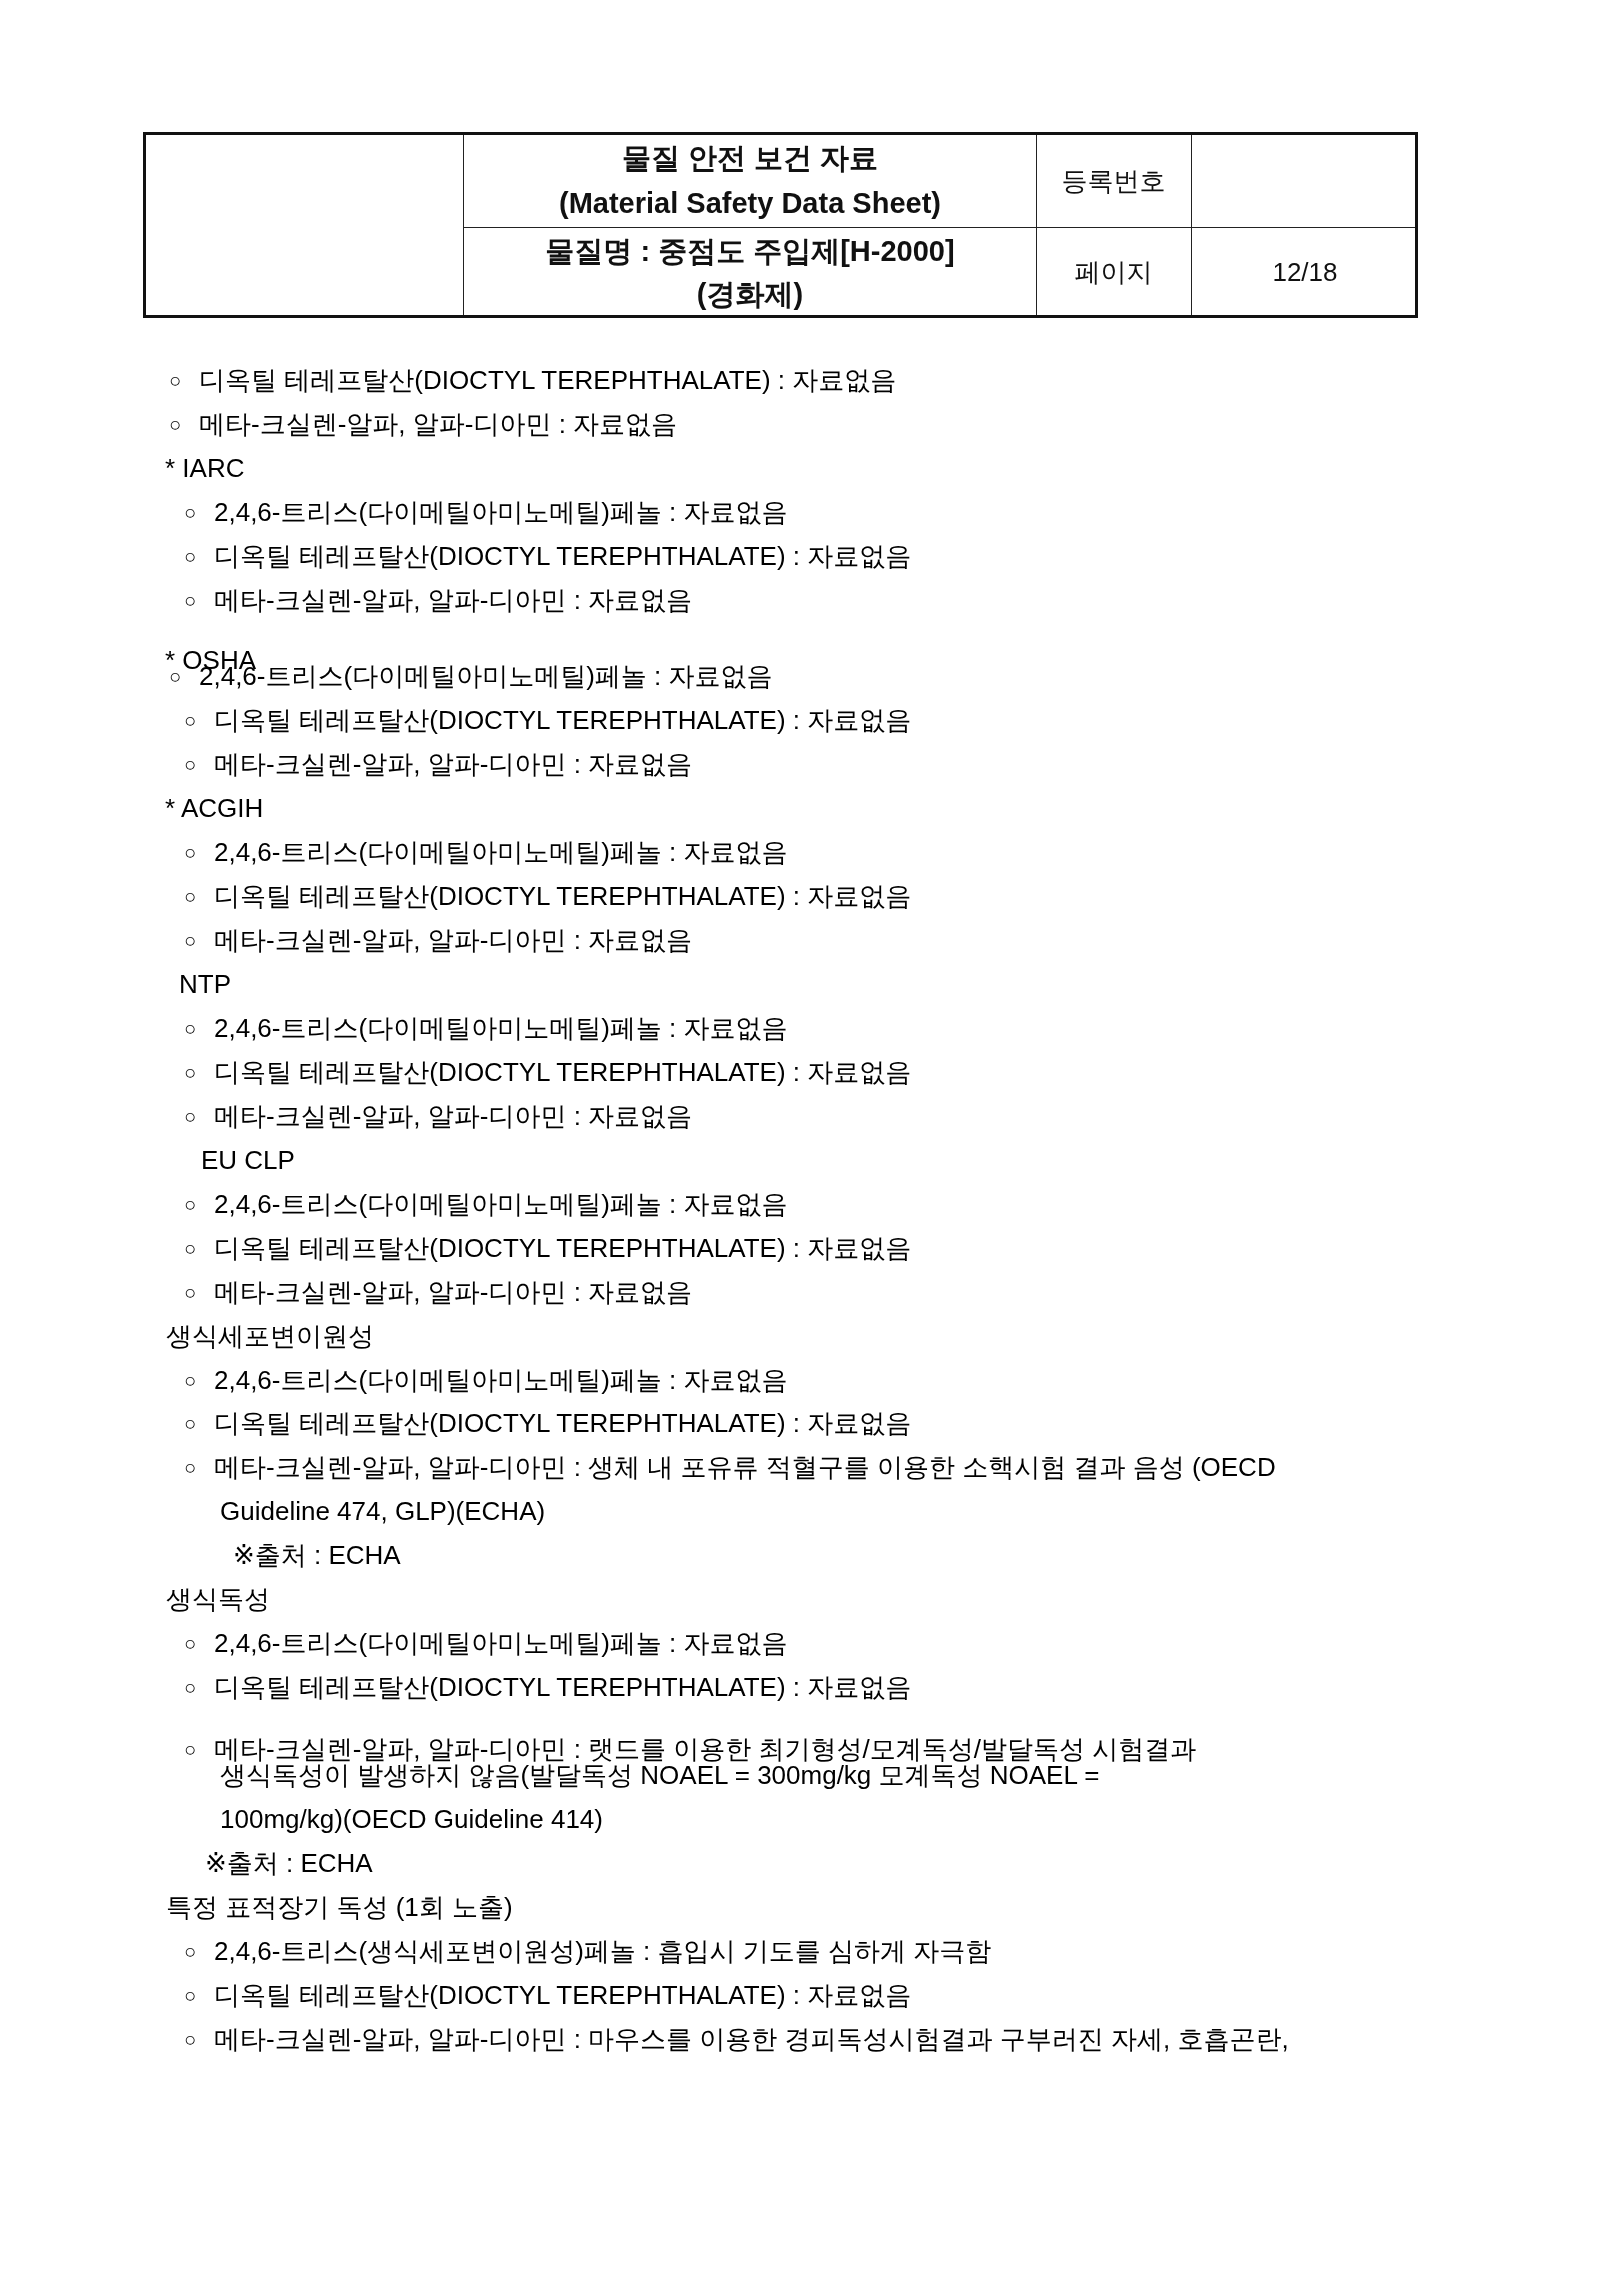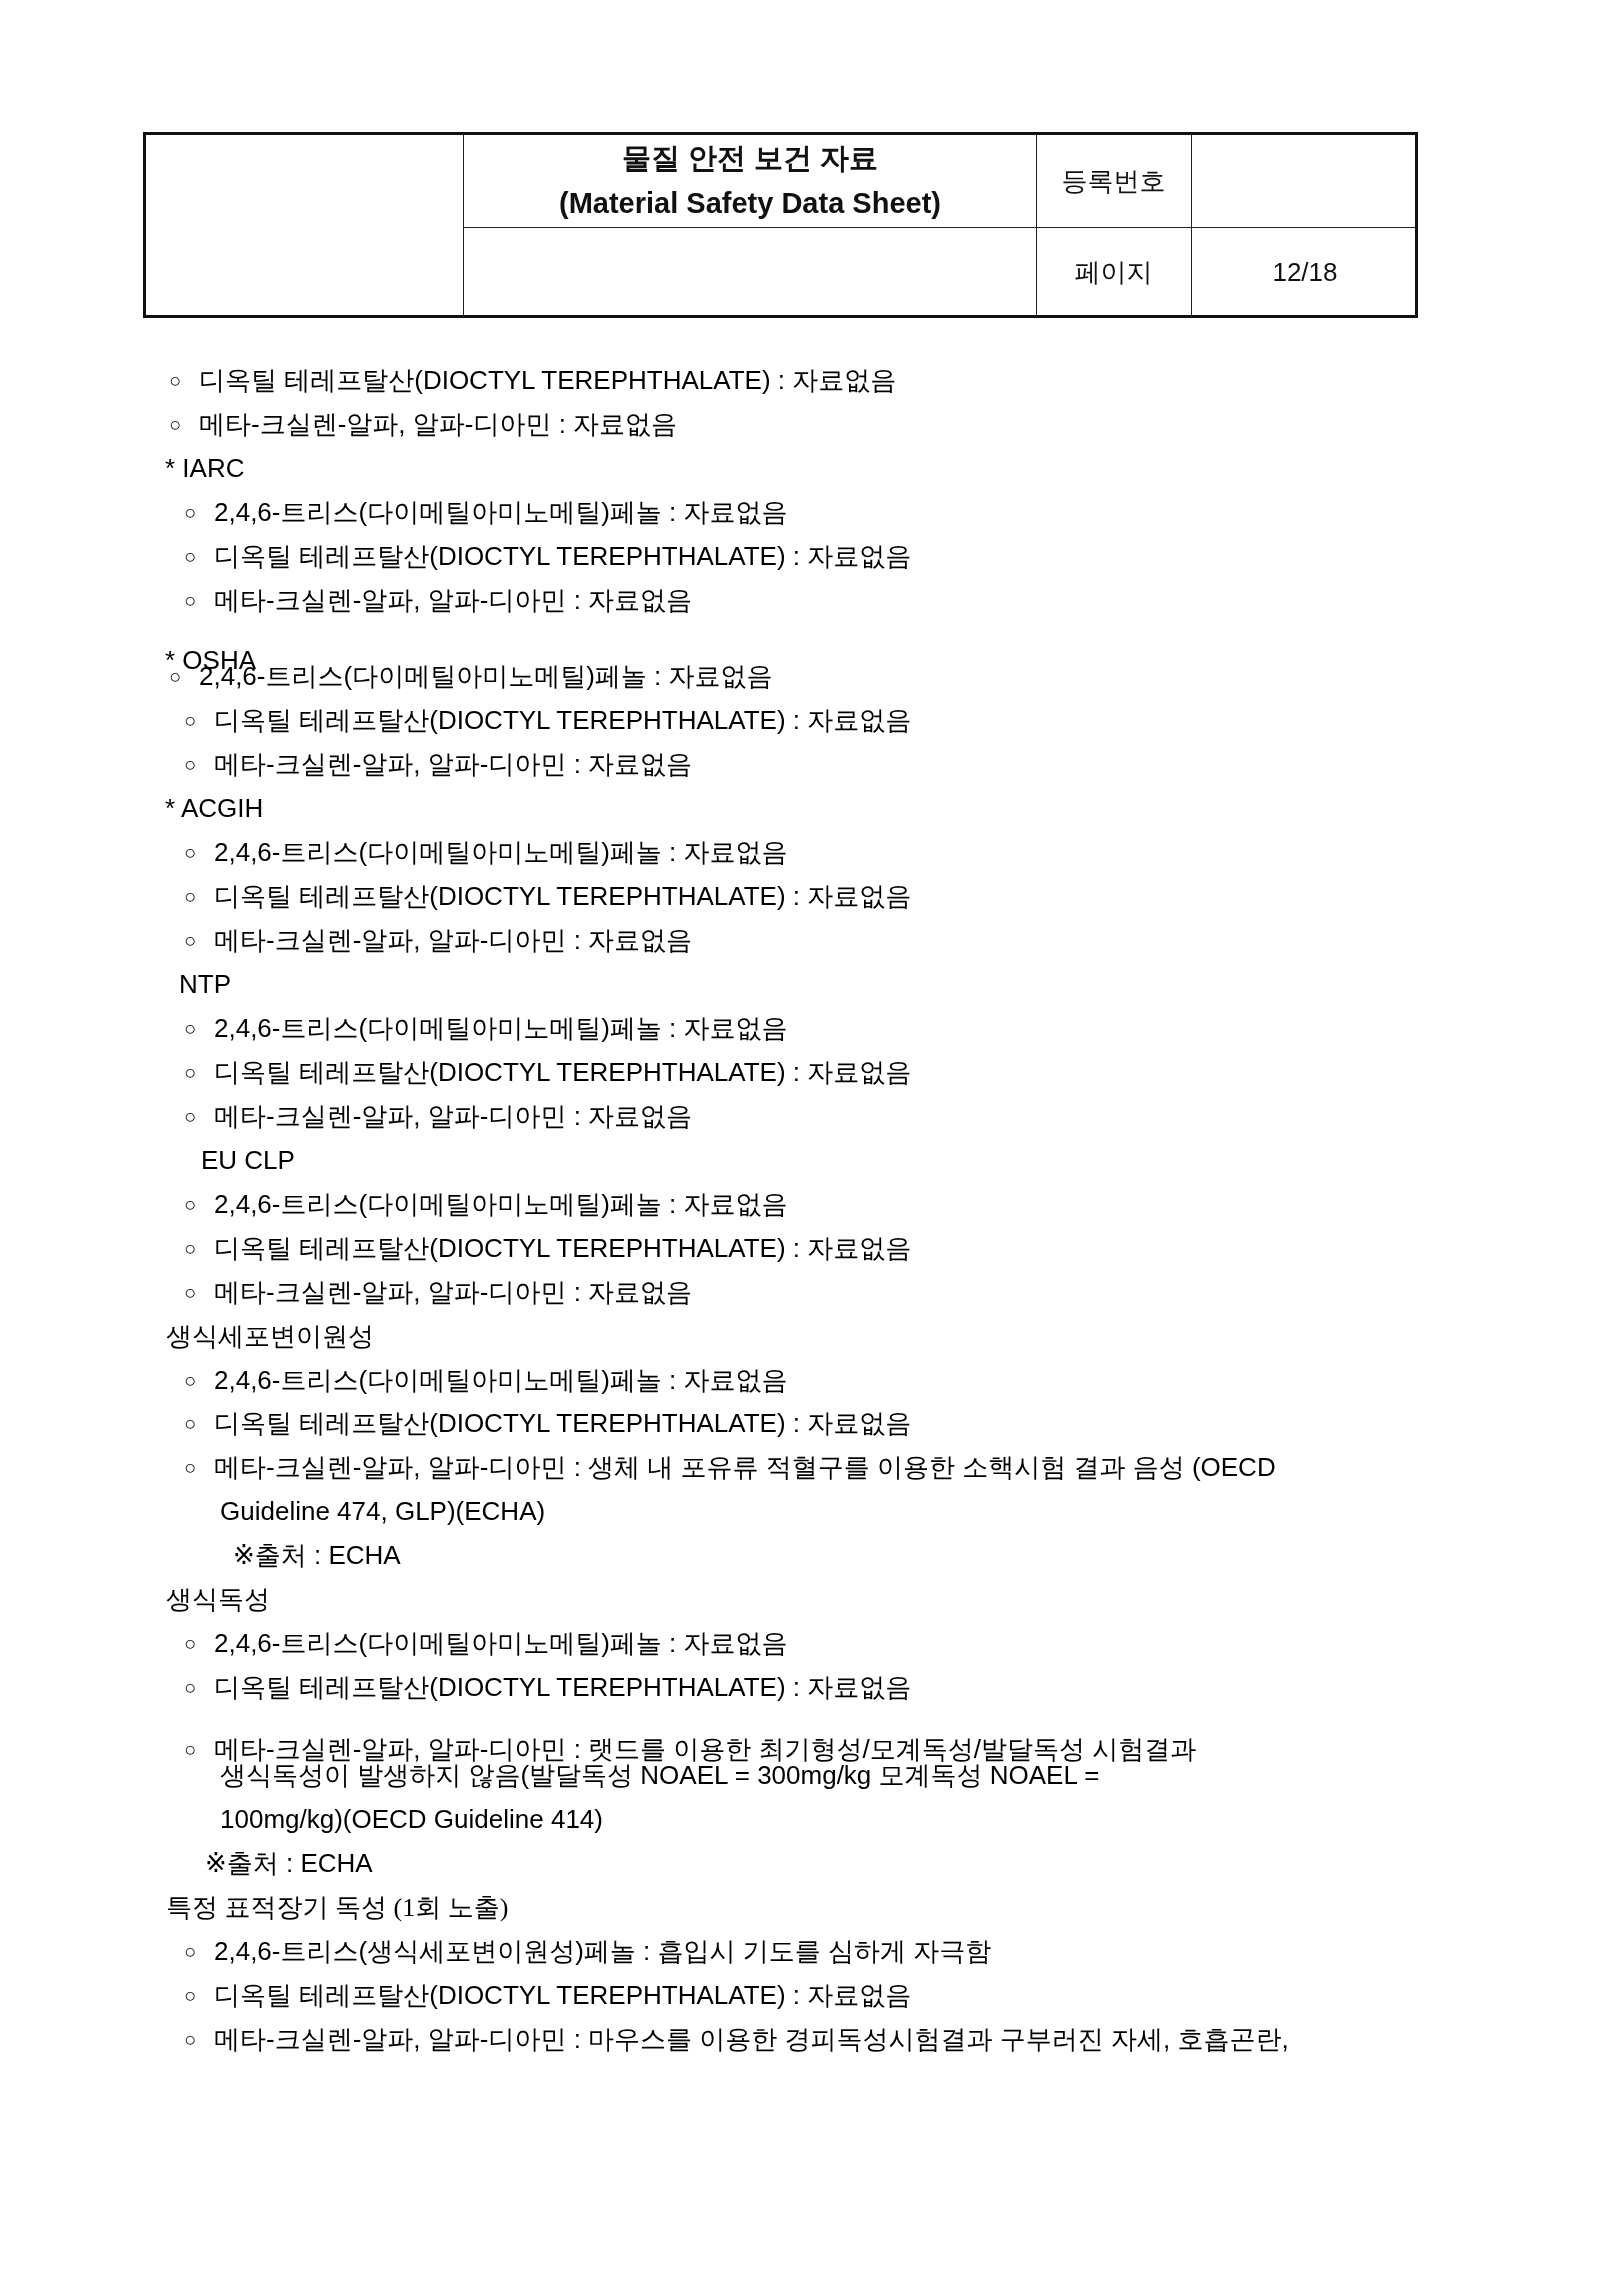--- a/index.html
+++ b/index.html
@@ -27,20 +27,24 @@
 <div class="hdr">
   <div class="vline" style="left:317px;"></div>
   <div class="vline" style="left:890px;"></div>
   <div class="vline" style="left:1045px;"></div>
   <div class="hline" style="left:317px; right:0; top:92px;"></div>
 
 
   <div class="cell title" style="left:318px; top:0; width:572px; height:92px; flex-direction:column;">
     <div style="line-height:45px;">물질 안전 보건 자료</div>
     <div style="line-height:45px;">(Material Safety Data Sheet)</div>
+  </div>
+  <div class="cell title" style="left:318px; top:93px; width:572px; height:89px; flex-direction:column;">
+    <div style="line-height:43px;">물질명 : 중점도 주입제[H-2000]</div>
+    <div style="line-height:43px;">(경화제)</div>
   </div>
 
   <div class="cell lbl" style="left:891px; top:0; width:153px; height:92px;">등록번호</div>
   <div class="cell lbl" style="left:1046px; top:0; width:226px; height:92px;"></div>
   <div class="cell lbl" style="left:891px; top:93px; width:153px; height:89px;">페이지</div>
   <div class="cell lbl" style="left:1046px; top:93px; width:226px; height:89px;">12/18</div>
 </div>
 
 <div>
   <div class="line" style="left:169px; top:364px;"><span class="bul">○</span><span>디옥틸 테레프탈산(DIOCTYL TEREPHTHALATE) : 자료없음</span></div>
@@ -71,18 +75,18 @@
   <div class="line" style="left:184px; top:1451px;"><span class="bul">○</span><span>메타-크실렌-알파, 알파-디아민 : 생체 내 포유류 적혈구를 이용한 소핵시험 결과 음성 (OECD</span></div>
   <div class="line" style="left:220px; top:1495px;">Guideline 474, GLP)(ECHA)</div>
   <div class="line" style="left:233px; top:1539px;">※출처 : ECHA</div>
   <div class="line" style="left:166px; top:1583px;">생식독성</div>
   <div class="line" style="left:184px; top:1627px;"><span class="bul">○</span><span>2,4,6-트리스(다이메틸아미노메틸)페놀 : 자료없음</span></div>
   <div class="line" style="left:184px; top:1671px;"><span class="bul">○</span><span>디옥틸 테레프탈산(DIOCTYL TEREPHTHALATE) : 자료없음</span></div>
   <div class="line" style="left:184px; top:1733px;"><span class="bul">○</span><span>메타-크실렌-알파, 알파-디아민 : 랫드를 이용한 최기형성/모계독성/발달독성 시험결과</span></div>
   <div class="line" style="left:220px; top:1759px;">생식독성이 발생하지 않음(발달독성 NOAEL = 300mg/kg 모계독성 NOAEL =</div>
   <div class="line" style="left:220px; top:1803px;">100mg/kg)(OECD Guideline 414)</div>
   <div class="line" style="left:205px; top:1847px;">※출처 : ECHA</div>
-  <div class="line" style="left:166px; top:1891px;font-family:Liberation Serif, serif;">특정 표적장기 독성 (1회 노출)</div>
+  <div class="line" style="left:166px; top:1891px;">특정 표적장기 독성 (1회 노출)</div>
   <div class="line" style="left:184px; top:1935px;"><span class="bul">○</span><span>2,4,6-트리스(생식세포변이원성)페놀 : 흡입시 기도를 심하게 자극함</span></div>
   <div class="line" style="left:184px; top:1979px;"><span class="bul">○</span><span>디옥틸 테레프탈산(DIOCTYL TEREPHTHALATE) : 자료없음</span></div>
   <div class="line" style="left:184px; top:2023px;"><span class="bul">○</span><span>메타-크실렌-알파, 알파-디아민 : 마우스를 이용한 경피독성시험결과 구부러진 자세, 호흡곤란,</span></div>
 </div>
 
 
 </body></html>

